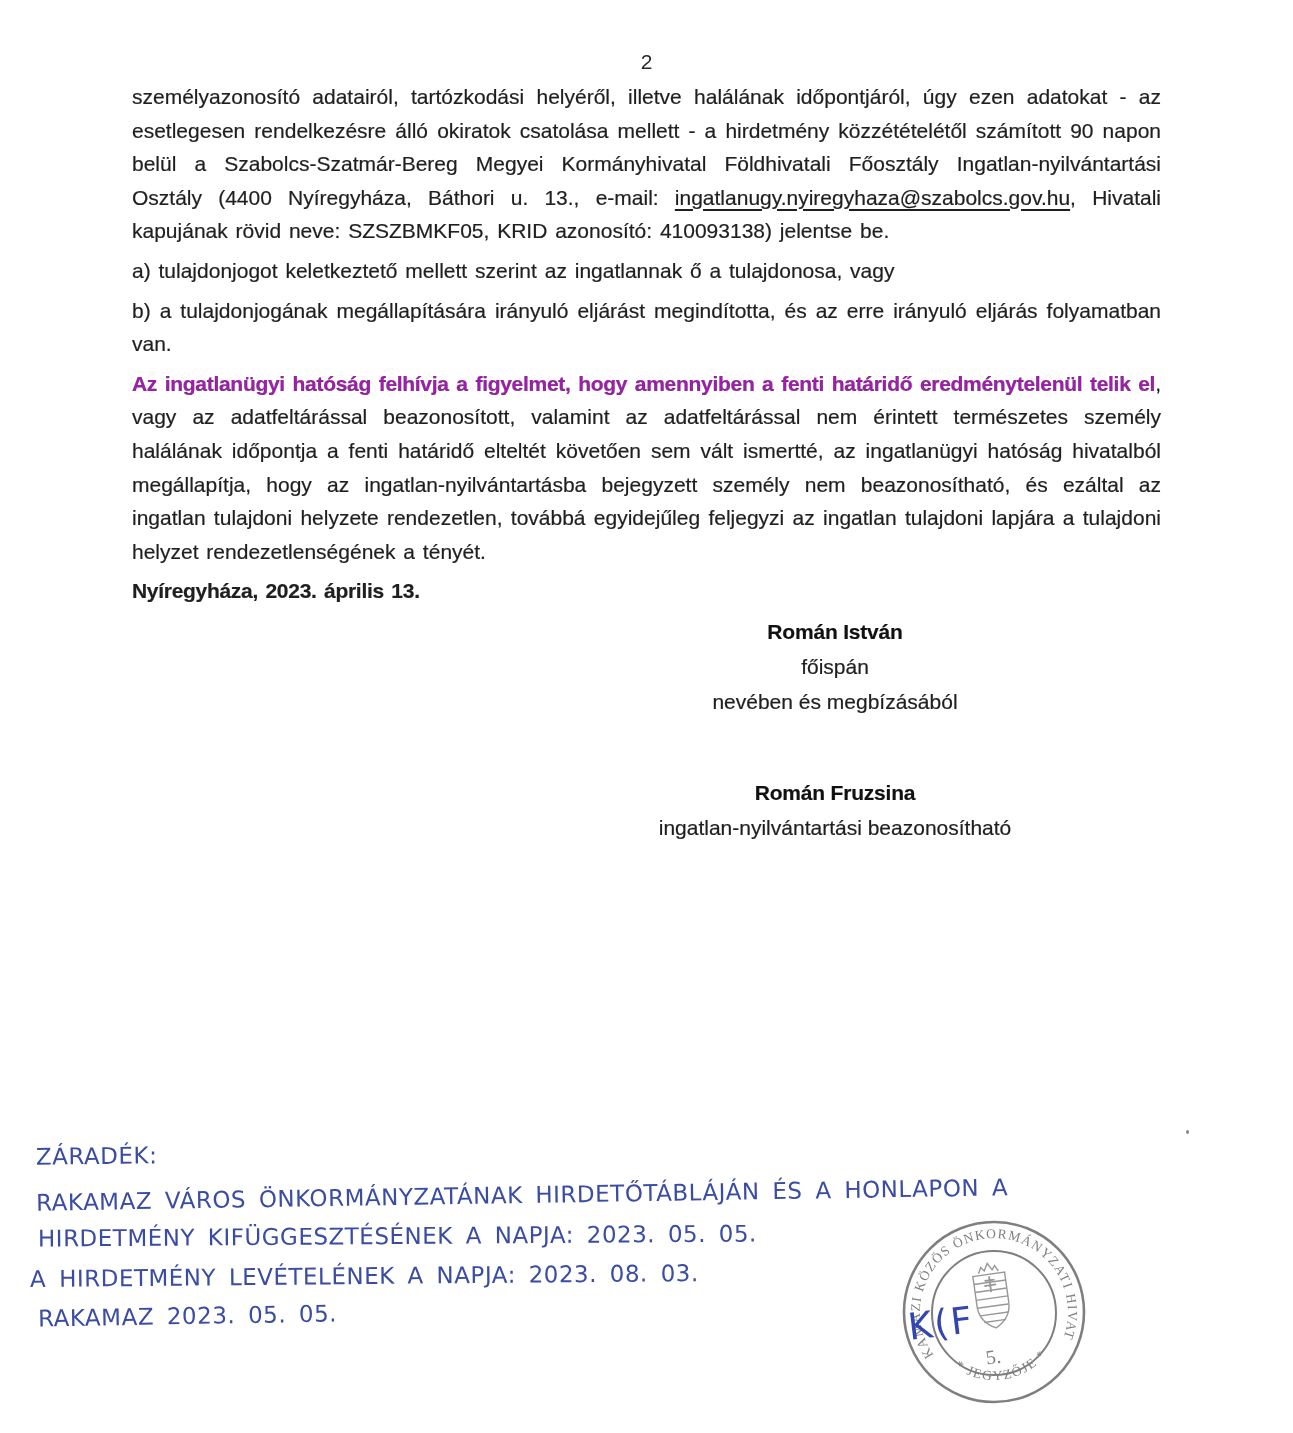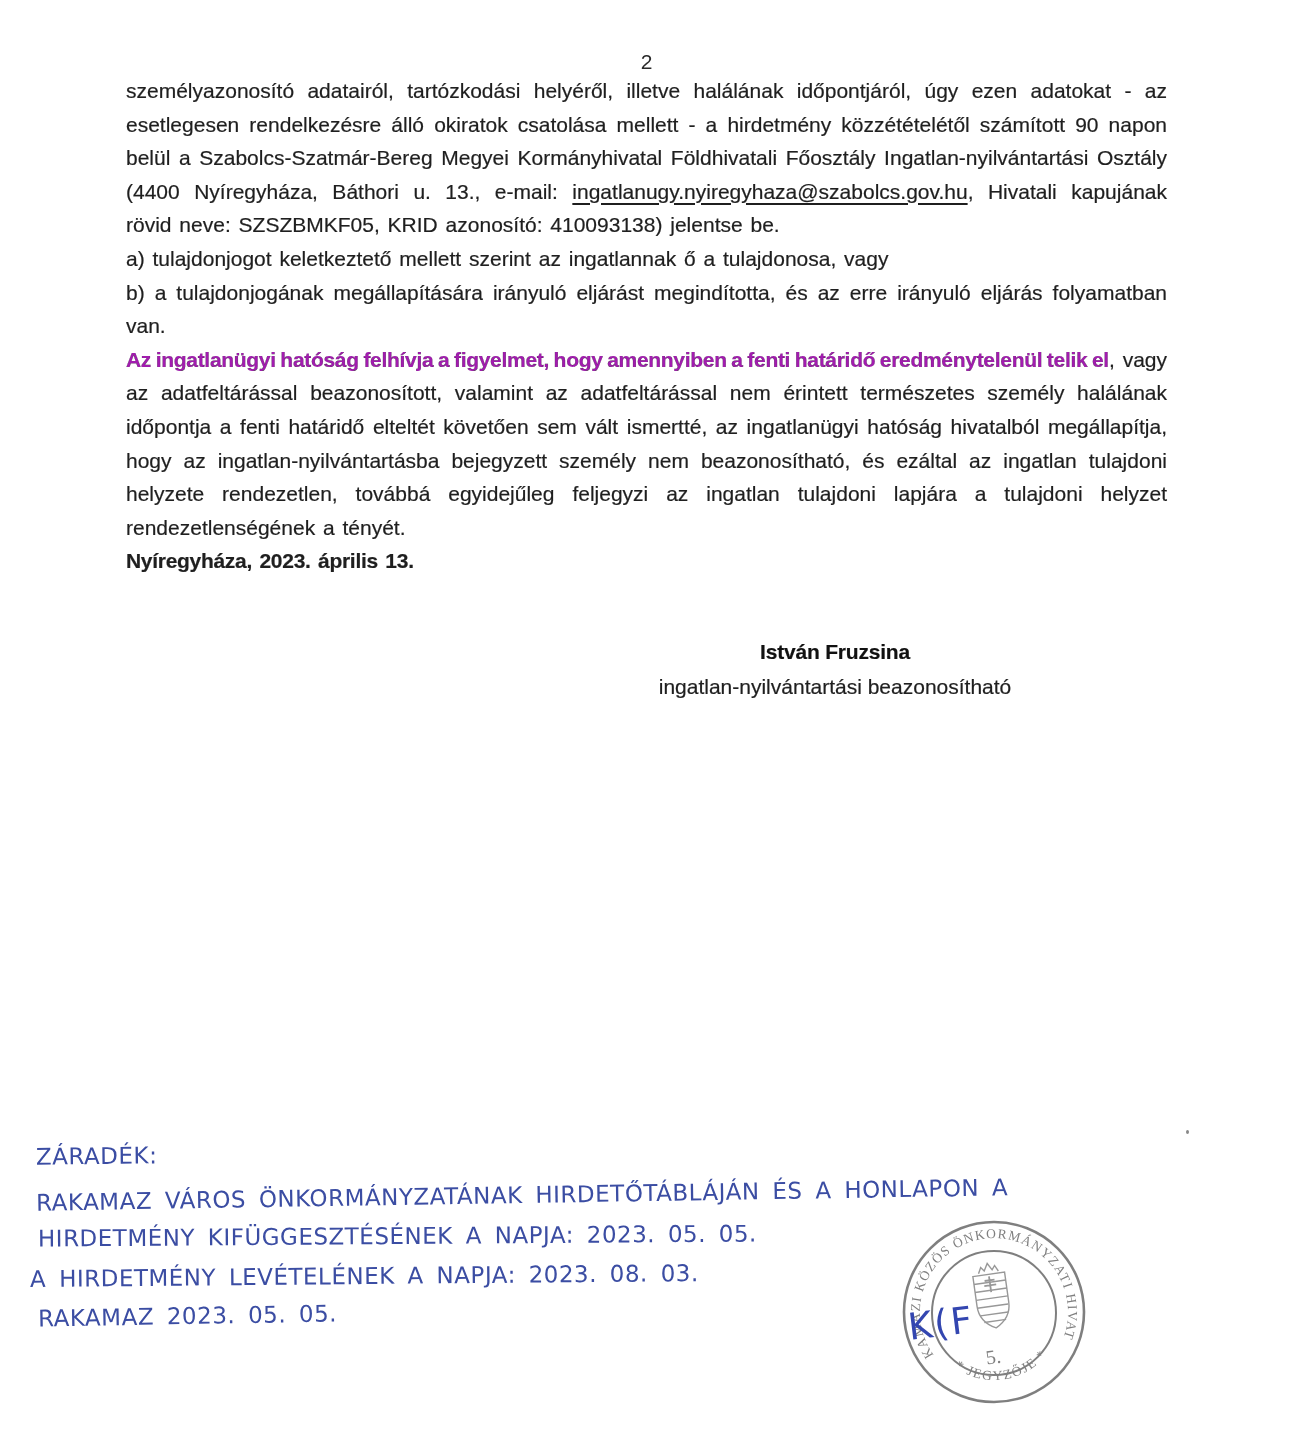--- a/index.html
+++ b/index.html
@@ -10,21 +10,21 @@
     font-family:"Liberation Sans",sans-serif;
     color:#222;
     overflow:hidden;
   }
   .inner{padding:0 126px;}
   .pagenum{
     padding-top:50px;text-align:center;
     font-size:21px;color:#2a2a2a;
   }
   p.body{
-    margin:0;font-size:21px;line-height:1.6;
+    margin:6px;font-size:21px;line-height:1.6;
     text-align:justify;word-spacing:2px;color:#1f1f1f;
     -webkit-text-stroke:0.2px #1f1f1f;
   }
   .bold, strong{font-weight:700;letter-spacing:-0.3px;word-spacing:-1px;color:#a21caf;}
   .p1{margin-top:64px;}
   .p2{margin-top:23px;}
   .pa{margin-top:31px;}
   .pb{margin-top:0;}
   .p3{margin-top:36px;}
   .dateline{margin-top:36px;text-align:left;}
@@ -69,23 +69,28 @@
     <p class="body p1"><span>személyazonosító adatairól, tartózkodási helyéről, illetve halálának időpontjáról, úgy ezen adatokat - az esetlegesen rendelkezésre álló okiratok csatolása mellett - a hirdetmény közzétételétől számított 90 napon belül a Szabolcs-Szatmár-Bereg Megyei Kormányhivatal Földhivatali Főosztály Ingatlan-nyilvántartási Osztály (4400 Nyíregyháza, Báthori u. 13., e-mail: </span><span class="u">ingatlanugy.nyiregyhaza@szabolcs.gov.hu</span><span>, Hivatali kapujának rövid neve: SZSZBMKF05, KRID azonosító: 410093138) jelentse be.</span></p>
 
 
     <p class="body pa">a) tulajdonjogot keletkeztető mellett szerint az ingatlannak ő a tulajdonosa, vagy</p>
     <p class="body pb">b) a tulajdonjogának megállapítására irányuló eljárást megindította, és az erre irányuló eljárás folyamatban van.</p>
 
     <p class="body p3"><strong>Az ingatlanügyi hatóság felhívja a figyelmet, hogy amennyiben a fenti határidő eredménytelenül telik el</strong><span>, vagy az adatfeltárással beazonosított, valamint az adatfeltárással nem érintett természetes személy halálának időpontja a fenti határidő elteltét követően sem vált ismertté, az ingatlanügyi hatóság hivatalból megállapítja, hogy az ingatlan-nyilvántartásba bejegyzett személy nem beazonosítható, és ezáltal az ingatlan tulajdoni helyzete rendezetlen, továbbá egyidejűleg feljegyzi az ingatlan tulajdoni lapjára a tulajdoni helyzet rendezetlenségének a tényét.</span></p>
 
     <p class="body dateline bold">Nyíregyháza, 2023. április 13.</p>
 
+    <div class="sig">
+      <div class="name">Román István</div>
+      <div>főispán</div>
+      <div>nevében és megbízásából</div>
+    </div>
 
     <div class="sig sig2">
-      <div class="name">István Fruzsina</div>
+      <div class="name">Román Fruzsina</div>
       <div>ingatlan-nyilvántartási beazonosítható</div>
     </div>
   </div>
 
   <div class="hw hw1">ZÁRADÉK:</div>
   <div class="hw hw2">RAKAMAZ VÁROS ÖNKORMÁNYZATÁNAK HIRDETŐTÁBLÁJÁN ÉS A HONLAPON A</div>
   <div class="hw hw3">HIRDETMÉNY KIFÜGGESZTÉSÉNEK A NAPJA: 2023. 05. 05.</div>
   <div class="hw hw4">A HIRDETMÉNY LEVÉTELÉNEK A NAPJA: 2023. 08. 03.</div>
   <div class="hw hw5">RAKAMAZ 2023. 05. 05.</div>
 

